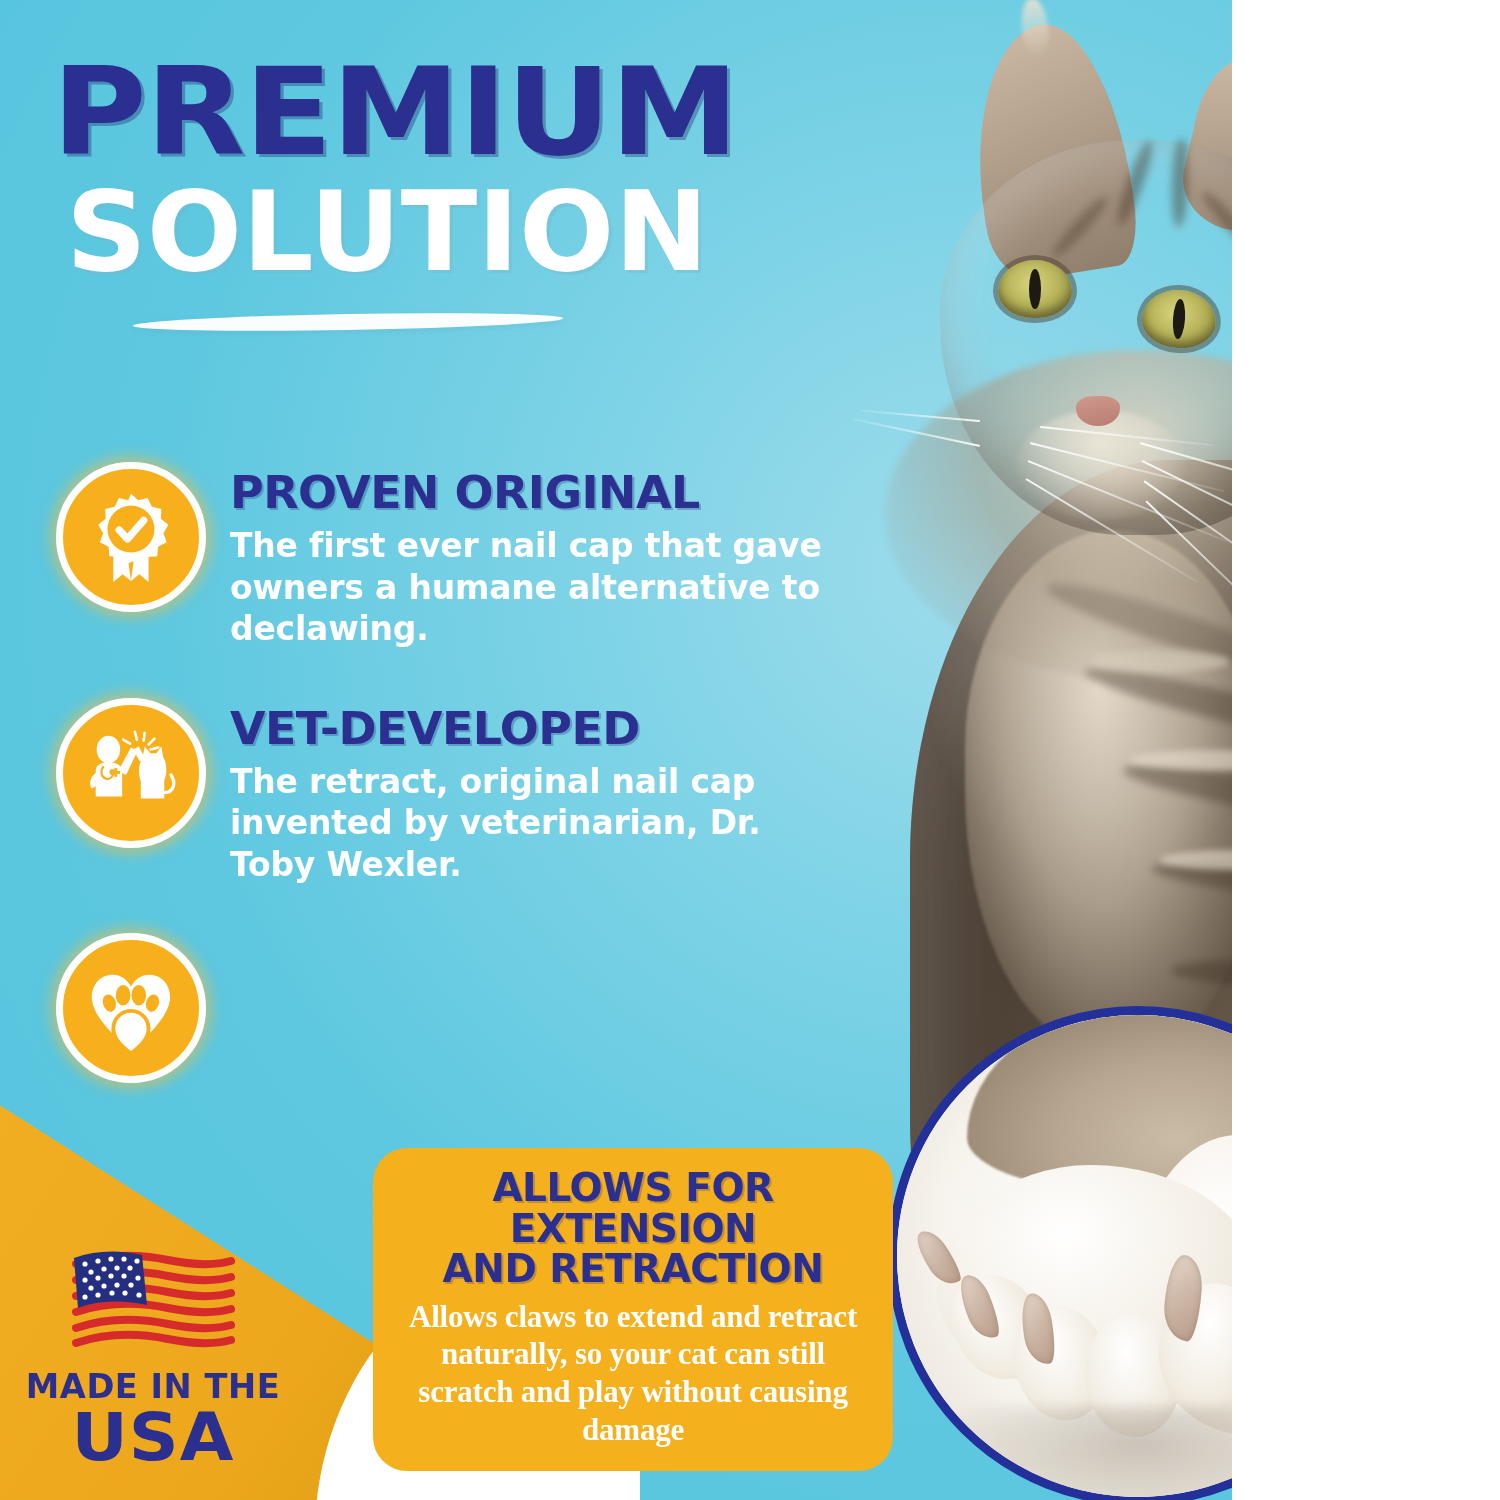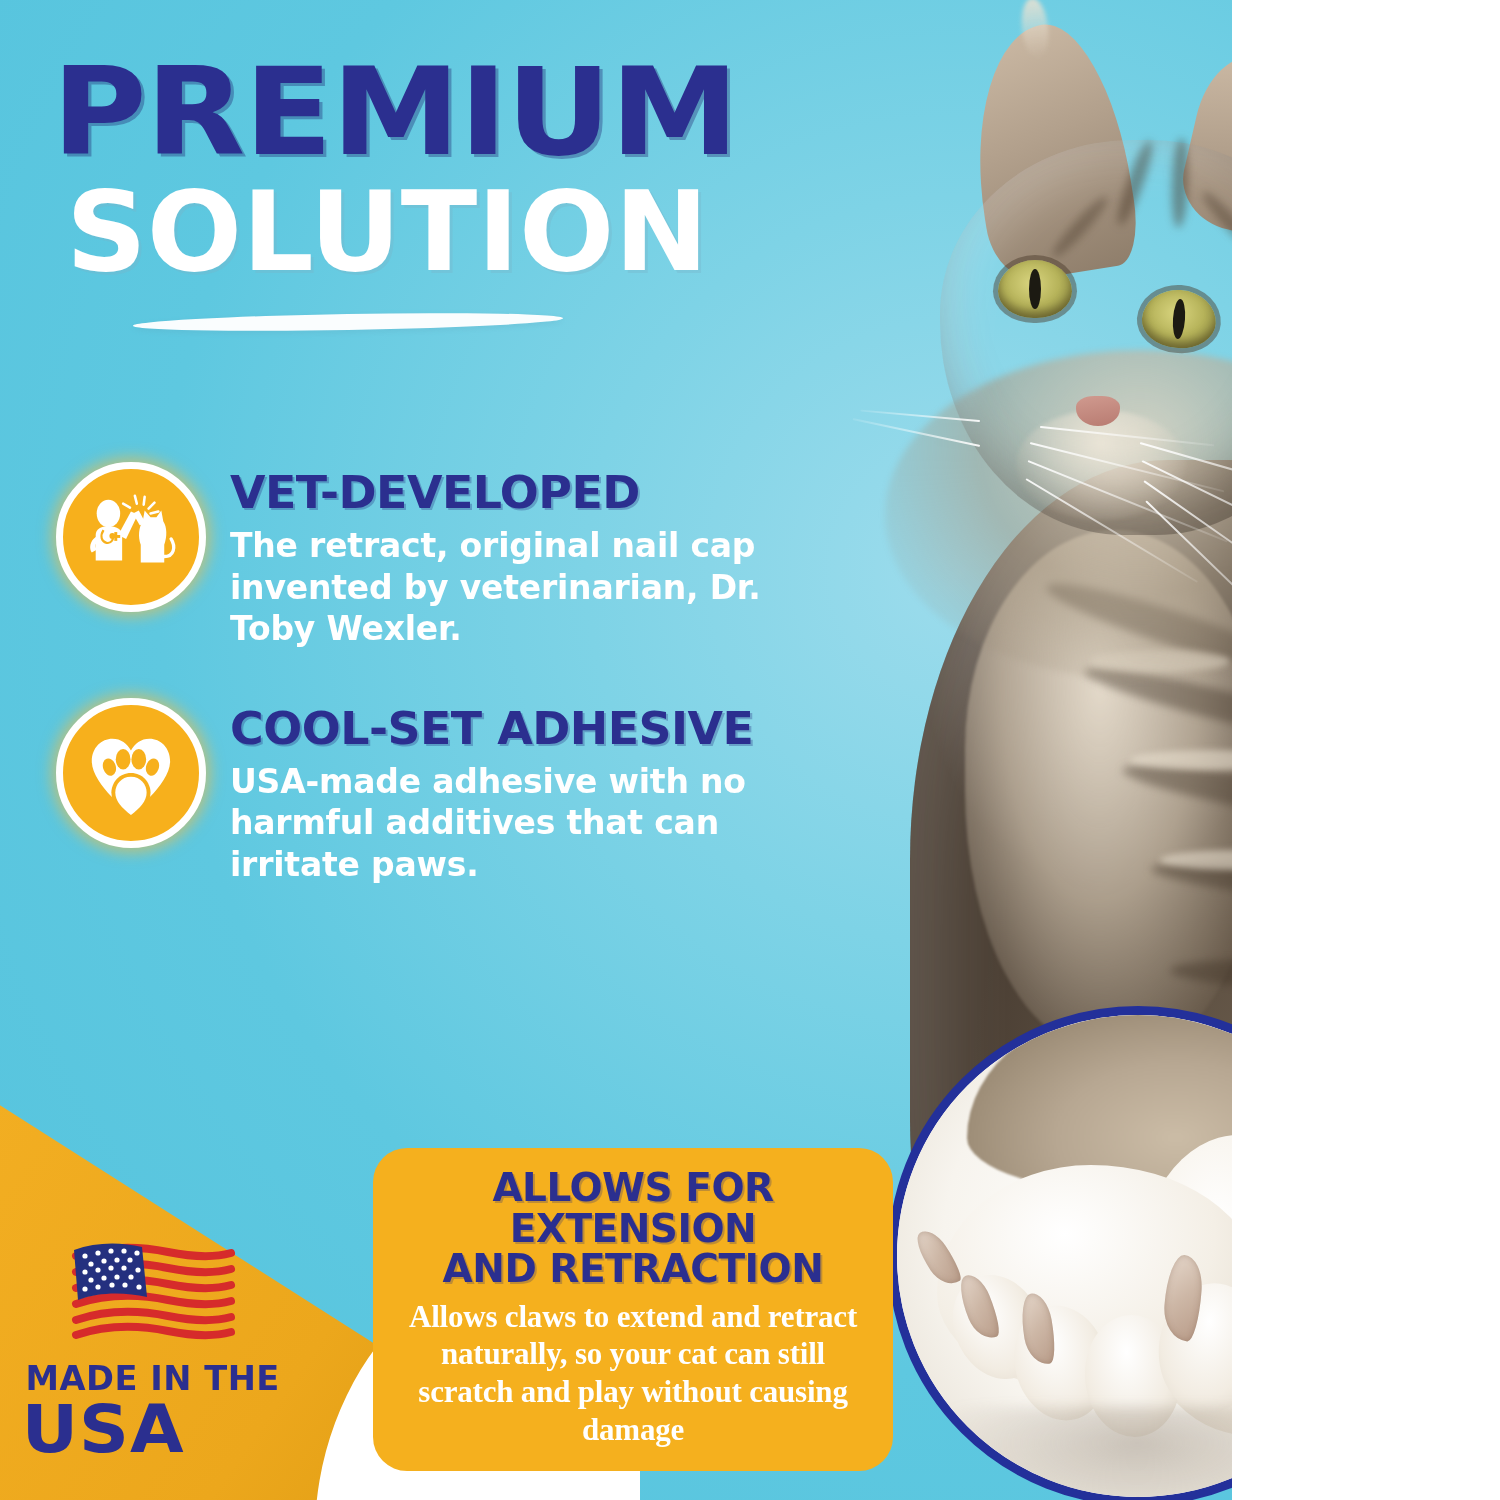--- a/index.html
+++ b/index.html
@@ -298,23 +298,23 @@
     bottom: -60px;
     width: 460px;
     height: 320px;
     background: #ffffff;
     border-radius: 62% 22% 0 0 / 96% 60% 0 0;
     transform: rotate(-6deg);
   }
   .usa-badge {
     position: absolute;
     left: 28px;
-    bottom: 36px;
+    bottom: 28px;
     width: 250px;
-    text-align: left;
+    text-align: center;
   }
   .flag {
     position: relative;
     width: 170px;
     height: 108px;
     margin: 0 auto 14px auto;
   }
   .usa-line1 {
     font-family: "DejaVu Sans", sans-serif;
     font-weight: 700;
@@ -489,20 +489,35 @@
   </div>
 
   <div class="headline">
     <div class="head-premium">PREMIUM</div>
     <div class="head-solution">SOLUTION</div>
   </div>
   <div class="title-swoosh"></div>
 
   <div class="features">
 
+    <div class="feature">
+      <div class="feature-icon">
+        <svg viewBox="0 0 100 100">
+          <path fill="#ffffff" d="M50 6 l7.5 6.5 9.6-2.4 4.3 9 9.6 2.3 -0.4 9.9 7.6 6.3 -5 8.5 3.3 9.3 -8.8 4.5 -0.9 9.8 -9.8 0.8 -5.6 8.1 -9-3.8 -9 3.8 -5.6-8.1 -9.8-0.8 -0.9-9.8 -8.8-4.5 3.3-9.3 -5-8.5 7.6-6.3 -0.4-9.9 9.6-2.3 4.3-9 9.6 2.4 Z"></path>
+          <circle cx="50" cy="42" r="24" fill="#f7b01c"></circle>
+          <path fill="none" stroke="#ffffff" stroke-width="7.5" stroke-linecap="round" stroke-linejoin="round" d="M38 43 L46.5 52 L63 33"></path>
+          <path fill="#ffffff" d="M32 66 L32 96 L41.5 88 L50 95 L46 66 Z"></path>
+          <path fill="#ffffff" d="M68 66 L68 96 L58.5 88 L50 95 L54 66 Z"></path>
+        </svg>
+      </div>
+      <div class="feature-text">
+        <div class="feature-title">PROVEN ORIGINAL</div>
+        <div class="feature-desc">The first ever nail cap that gave owners a humane alternative to declawing.</div>
+      </div>
+    </div>
 
     <div class="feature">
       <div class="feature-icon">
         <svg viewBox="0 0 100 100">
 
           <ellipse cx="27" cy="26" rx="12" ry="14" fill="#ffffff"></ellipse>
 
           <path fill="#ffffff" d="M14 48 C14 42 19 39 27 39 C35 39 41 42 41 48 L41 74 L14 74 Z"></path>
 
           <path fill="#ffffff" d="M37 48 L50 24 L57 27 L45 52 Z"></path>
@@ -541,24 +556,20 @@
         <svg viewBox="0 0 100 100">
           <path fill="#ffffff" d="M50 92 C50 92 10 62 10 38 C10 24 20 15 31 15 C40 15 46 20 50 27 C54 20 60 15 69 15 C80 15 90 24 90 38 C90 62 50 92 50 92 Z"></path>
 
           <ellipse cx="42" cy="36" rx="7.5" ry="10.5" fill="#f7b01c"></ellipse>
           <ellipse cx="58" cy="36" rx="7.5" ry="10.5" fill="#f7b01c"></ellipse>
           <ellipse cx="28" cy="44" rx="6.5" ry="9" fill="#f7b01c" transform="rotate(-18 28 44)"></ellipse>
           <ellipse cx="72" cy="44" rx="6.5" ry="9" fill="#f7b01c" transform="rotate(18 72 44)"></ellipse>
           <path fill="#f7b01c" d="M50 50 C62 50 70 60 70 70 C70 82 61 90 50 90 C39 90 30 82 30 70 C30 60 38 50 50 50 Z"></path>
           <path fill="#ffffff" d="M50 54 C60 54 66 62 66 70 C66 79 59 86 50 93 C41 86 34 79 34 70 C34 62 40 54 50 54 Z"></path>
         </svg>
-      </div>
-      <div class="feature-text">
-        <div class="feature-title">COOL-SET ADHESIVE</div>
-        <div class="feature-desc">USA-made adhesive with no harmful additives that can irritate paws.</div>
       </div>
     </div>
 
   </div>
 
   <div class="curl-wrap">
     <div class="curl-gold"></div>
     <div class="curl-gold2"></div>
     <div class="curl-white"></div>
     <div class="curl-blue"></div>

